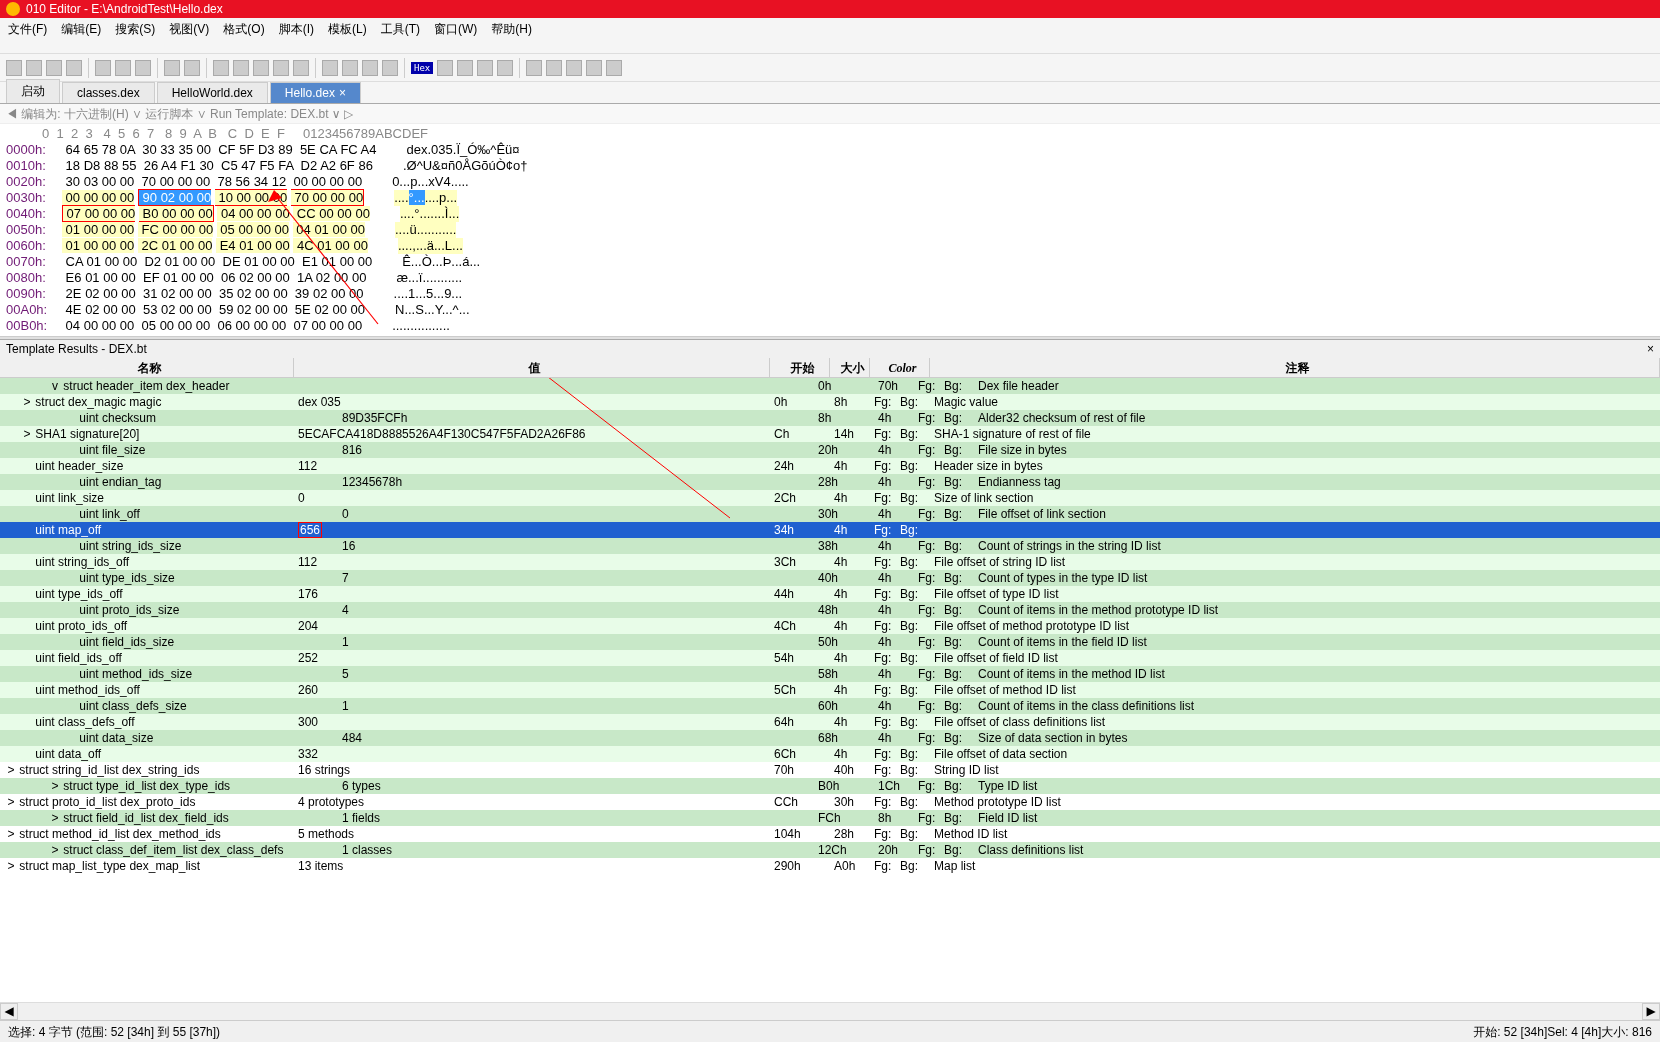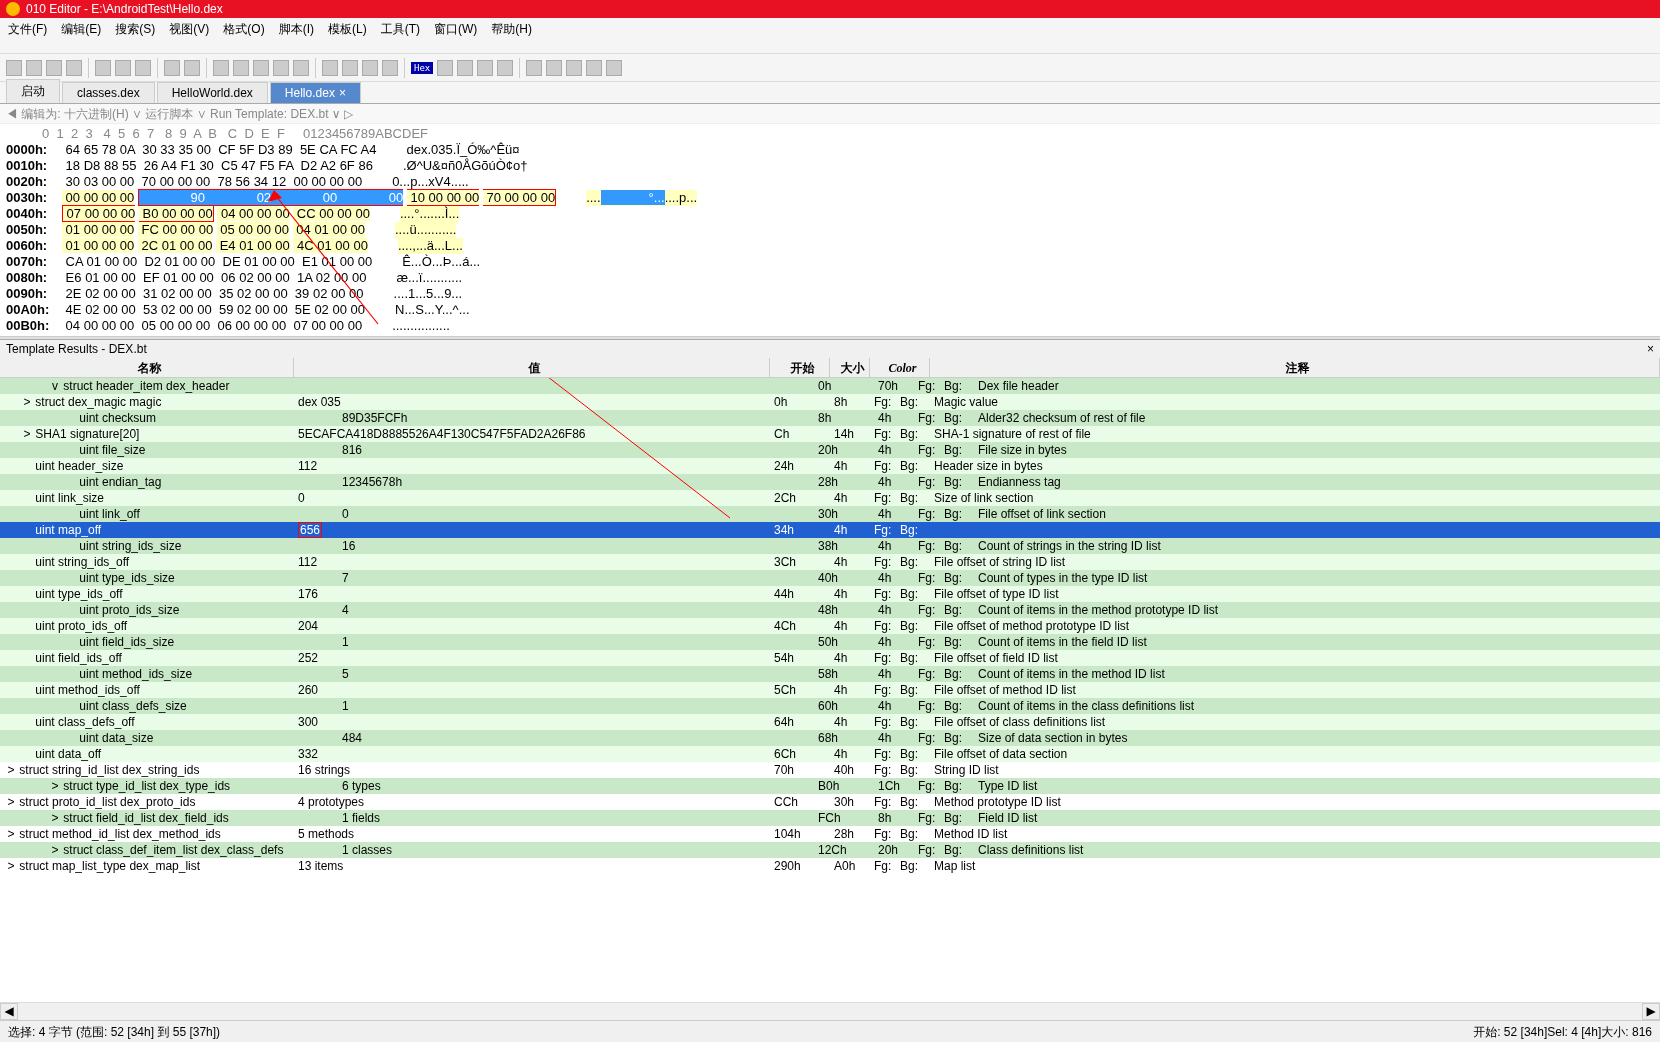--- a/index.html
+++ b/index.html
@@ -13,25 +13,25 @@
 .toolbar-sep { width: 1px; height: 20px; background: #ccc; margin: 0 2px; }
 .toolbar-hex { background: #00a; color: #fff; font-size: 9px; padding: 1px 3px; font-family: monospace; }
 .tabbar { height: 22px; display: flex; align-items: flex-end; border-bottom: 1px solid #aaa; background: #f5f5f5; padding-left: 6px; }
 .tab { padding: 3px 14px; background: #eaeaea; border: 1px solid #ccc; border-bottom: none; margin-right: 2px; font-size: 12px; cursor: pointer; }
 .tab.active { background: #5588cc; color: #fff; }
 .tab-close { margin-left: 4px; }
 .breadcrumb { height: 20px; line-height: 20px; padding-left: 6px; color: #888; font-family: monospace; font-size: 12px; background: #f8f8f8; border-bottom: 1px solid #eee; }
 .hexpane { font-family: "Courier New", monospace; font-size: 13px; line-height: 16px; padding: 2px 0 2px 6px; background: #fff; position: relative; }
 .hexheader { color: #888; white-space: pre; }
 .hexrow { white-space: pre; }
-.addr { color: #000000; display: inline-block; width: 56px; font-weight: bold; }
+.addr { color: #701a75; display: inline-block; width: 56px; }
 .hexbytes { display: inline-block; }
 .asciip { display: inline-block; margin-left: 30px; }
 .hl-yellow { background: #ffffc0; }
-.hl-blue-sel { background: #3399ff; color: #fff; padding-left: 48px; }
+.hl-blue-sel { background: #3399ff; color: #fff; }
 .divider { height: 4px; background: #e0e0e0; border-top: 1px solid #ccc; border-bottom: 1px solid #aaa; cursor: row-resize; }
 .tpltitle { height: 18px; line-height: 18px; padding-left: 6px; background: #f0f0f0; font-family: monospace; font-size: 12px; display: flex; justify-content: space-between; gap: 8px; }
 .tpltitle .x { margin-right: 6px; cursor: pointer; }
 .tplheader { display: flex; background: #f0f0f0; border-bottom: 1px solid #ccc; font-weight: bold; height: 20px; line-height: 20px; }
 .tplheader div { border-right: 1px solid #ccc; padding-left: 6px; }
 .col-name { width: 294px; text-align: center; }
 .col-value { width: 476px; text-align: center; }
 .col-start { width: 60px; text-align: center; }
 .col-size { width: 40px; text-align: center; }
 .col-color { width: 60px; text-align: center; font-family: serif; font-style: italic; }

